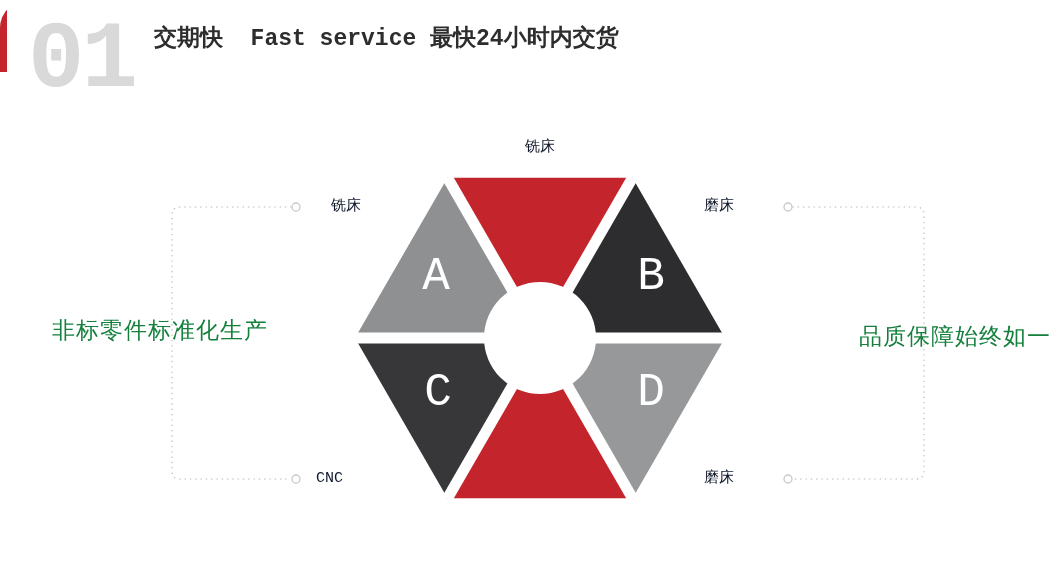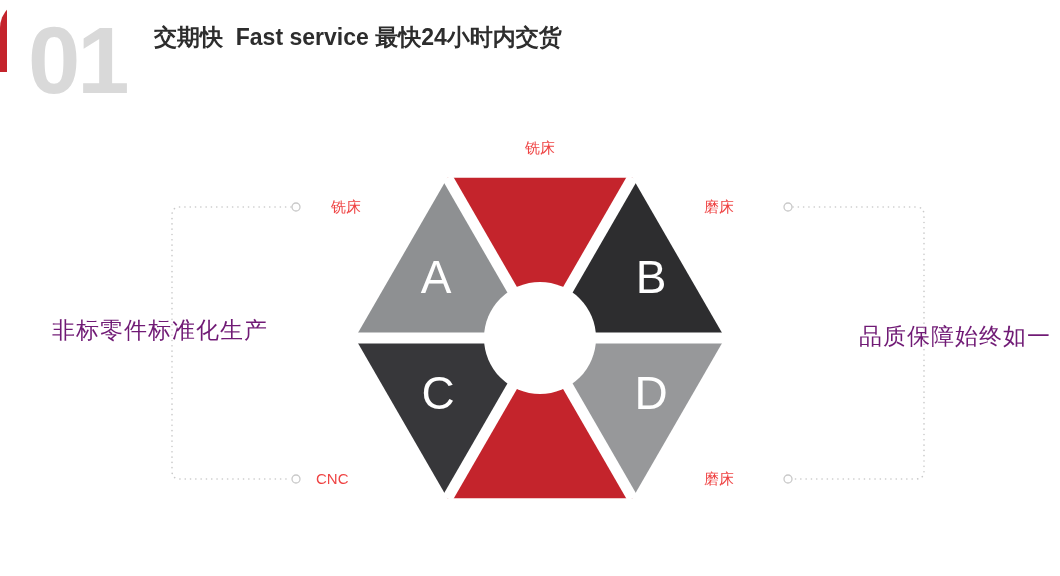--- a/index.html
+++ b/index.html
@@ -1,21 +1,21 @@
 <!DOCTYPE html>
 <html><head>
 <meta charset="utf-8">
 <style>
   html,body{margin:0;padding:0;background:#ffffff;}
   .page{
     position:relative;
     width:1060px;height:535px;
     background:#ffffff;
     overflow:hidden;
-    font-family:Liberation Sans, sans-serif;
+    font-family:Liberation Mono, monospace;
     border-radius:28px;
   }
   .accent-bar{
     position:absolute;left:0;top:8;width:7px;height:72px;
     background:#c4242c;
   }
   .big-number{
     position:absolute;left:28px;top:14px;
     font-size:94px;line-height:1;font-weight:bold;
     color:#d9d9d9;letter-spacing:-3px;
@@ -24,34 +24,34 @@
     position:absolute;left:146px;top:14px;margin:8px;
     font-size:23px;font-weight:bold;color:#2d2d2d;
     white-space:pre-wrap;
   }
   .bullets{
     position:absolute;left:148px;top:52px;
     font-size:12.5px;color:#5f5f5f;line-height:23px;
   }
   .caption{
     position:absolute;
-    font-size:23px;color:#701a75;letter-spacing:1px;
+    font-size:23px;color:#15803d;letter-spacing:1px;
   }
   .caption.left{left:52px;top:315px;}
   .caption.right{left:843px;top:321px;margin-left:16px;}
   .diagram-svg{position:absolute;left:0;top:0;}
   .seg-letter{
     position:absolute;
     transform:translate(-50%,-50%);
     color:#ffffff;font-size:46px;font-weight:400;
     line-height:1;
   }
   .seg-label{
     position:absolute;
-    color:#ef4444;font-size:15px;line-height:20px;
+    color:#0f172a;font-size:15px;line-height:20px;
   }
   .seg-label.centered{width:120px;text-align:center;transform:translateX(-50%);}
 </style>
 </head>
 <body>
 
 <div class="page">
 
   <div class="accent-bar"></div>
   <div class="big-number">01</div>

